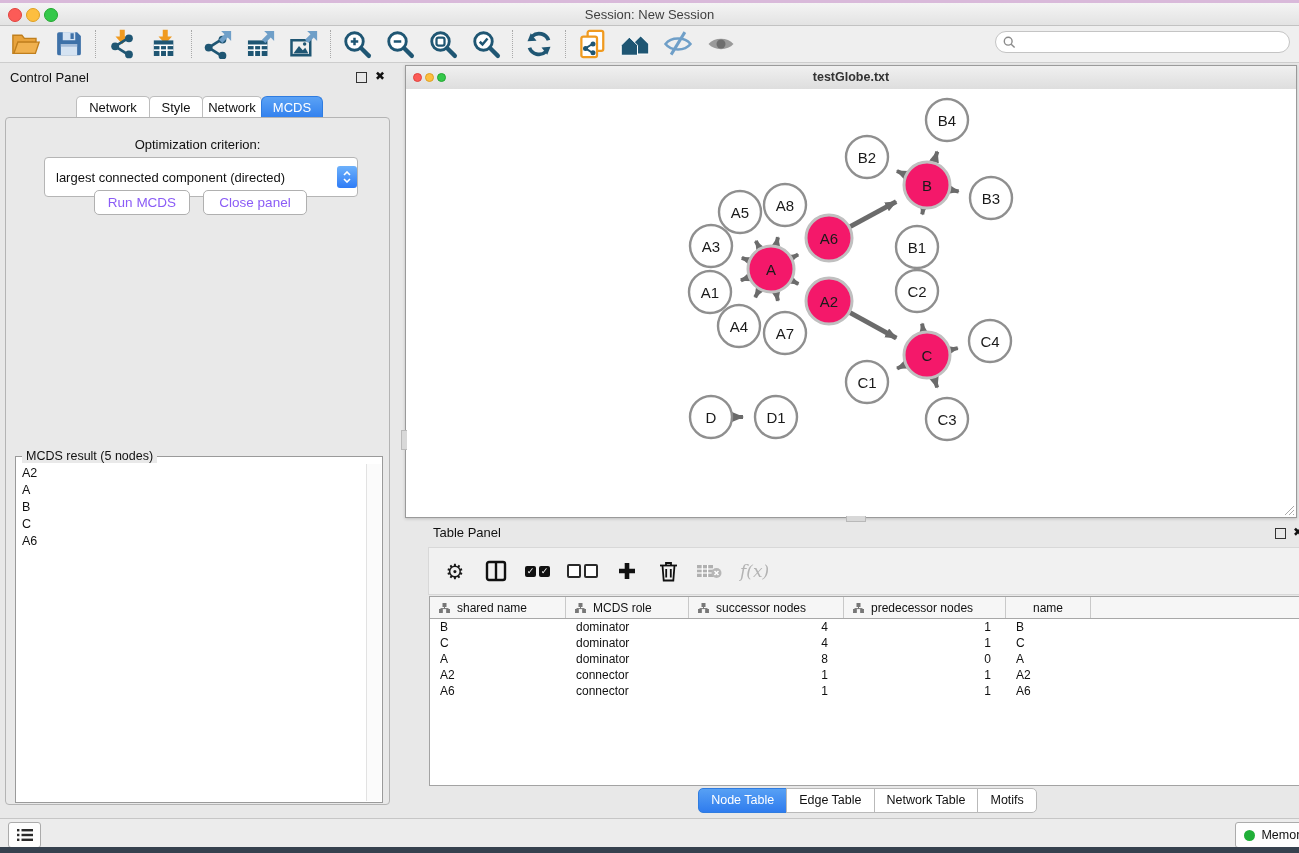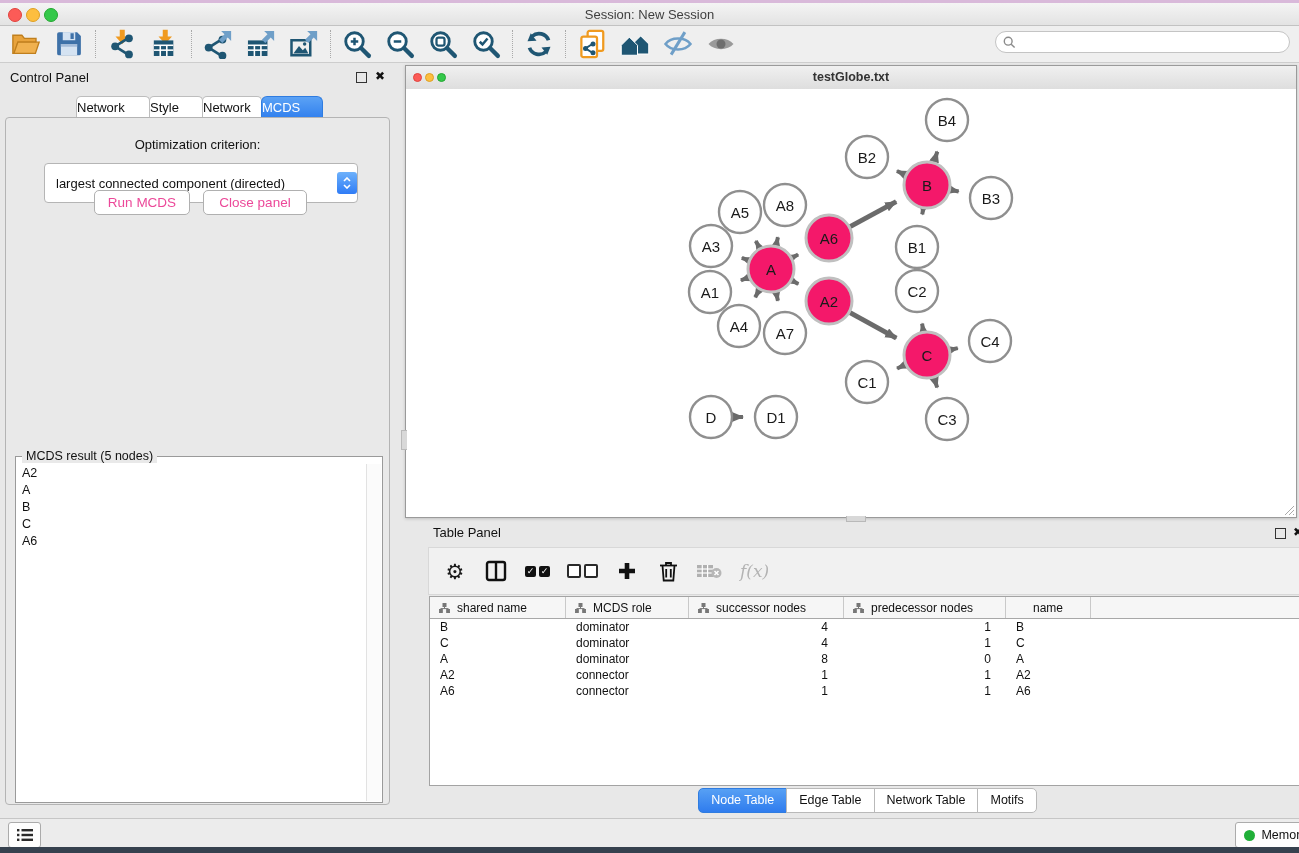--- a/index.html
+++ b/index.html
@@ -25,33 +25,33 @@
   .tb-btn{width:34px;height:32px;display:flex;align-items:center;justify-content:center;cursor:default;}
   .search-wrap{position:absolute;left:995px;top:31px;width:295px;height:22px;background:#fff;
     border:1px solid #c4c4c4;border-radius:11px;display:flex;align-items:center;padding-left:7px;box-sizing:border-box;}
   .search-wrap input{border:none;outline:none;flex:1;font-size:12px;background:transparent;margin-left:4px;font-family:inherit;}
   
   .control-panel{position:absolute;left:0;top:63px;width:394px;height:754px;}
   .panel-header{position:absolute;left:10px;top:7px;font-size:13px;color:#111;}
   .float-ico{position:absolute;width:9px;height:9px;border:1.5px solid #333;top:9px;}
   .close-ico{position:absolute;font-size:12px;font-weight:bold;color:#111;top:6px;line-height:14px;}
   .cp-tabs{position:absolute;left:76px;top:33px;display:flex;}
-  .cp-tab{height:21px;line-height:21px;text-align:left;font-size:13px;background:#fff;
+  .cp-tab{height:21px;line-height:21px;text-align:center;font-size:13px;background:#fff;
     border:1px solid #bdbdbd;border-bottom:none;border-radius:5px 5px 0 0;margin-right:-1px;color:#111;}
   .cp-tab.sel{background:linear-gradient(#5ba2f5,#3180ee);color:#fff;border-color:#2f7ce0;border-radius:6px 6px 0 0;}
   .cp-body{position:absolute;left:5px;top:54px;width:383px;height:686px;background:#e9e9e9;
     border:1px solid #b4b4b4;border-radius:4px;}
   .opt-label{position:absolute;left:0;width:100%;top:19px;text-align:center;font-size:13px;color:#111;}
-  .dropdown{position:absolute;left:38px;top:45px;width:314px;height:40px;background:#fff;border:1px solid #b5b5b5;
+  .dropdown{position:absolute;left:38px;top:39px;width:314px;height:40px;background:#fff;border:1px solid #b5b5b5;
     border-radius:4px;box-sizing:border-box;display:flex;align-items:center;}
   .dropdown .dd-text{flex:1;font-size:13px;padding-left:11px;color:#111;white-space:nowrap;}
   .dd-stepper{width:20px;height:22px;border-radius:3px;background:linear-gradient(#6db1fb,#2f7cf6);
     display:flex;flex-direction:column;align-items:center;justify-content:center;gap:2px;margin-right:0px;}
   .btn{position:absolute;height:25px;background:#fff;border:1px solid #b0b0b0;border-radius:5px;
-    font-size:13.5px;color:#ec4899;display:flex;align-items:center;justify-content:center;box-sizing:border-box;}
+    font-size:13.5px;color:#8b5cf6;display:flex;align-items:center;justify-content:center;box-sizing:border-box;}
   .groupbox{position:absolute;left:9px;top:338px;width:366px;height:345px;border:1px solid #9a9a9a;background:#fff;}
   .groupbox .legend{position:absolute;top:-8px;left:6px;background:#e9e9e9;padding:0 4px;font-size:12.5px;color:#111;}
   .mcds-list{position:absolute;left:1px;top:7px;right:15px;bottom:1px;background:#fff;overflow:hidden;}
   .mcds-list .item{font-size:12.5px;color:#111;padding:1.5px 0 1.5px 5px;}
   .mcds-scroll{position:absolute;top:7px;right:1px;width:14px;bottom:1px;background:#fbfbfb;border-left:1px solid #e2e2e2;}
   
   .net-window{position:absolute;left:405px;top:65px;width:892px;height:453px;border:1px solid #9a9a9a;
     background:#fff;box-sizing:border-box;box-shadow:0 1px 3px rgba(0,0,0,0.18);}
   .net-titlebar{position:absolute;left:0;top:0;width:100%;height:25px;background:linear-gradient(#f0f0f0,#dddddd);
     border-bottom:1px solid #b5b5b5;box-sizing:border-box;}

